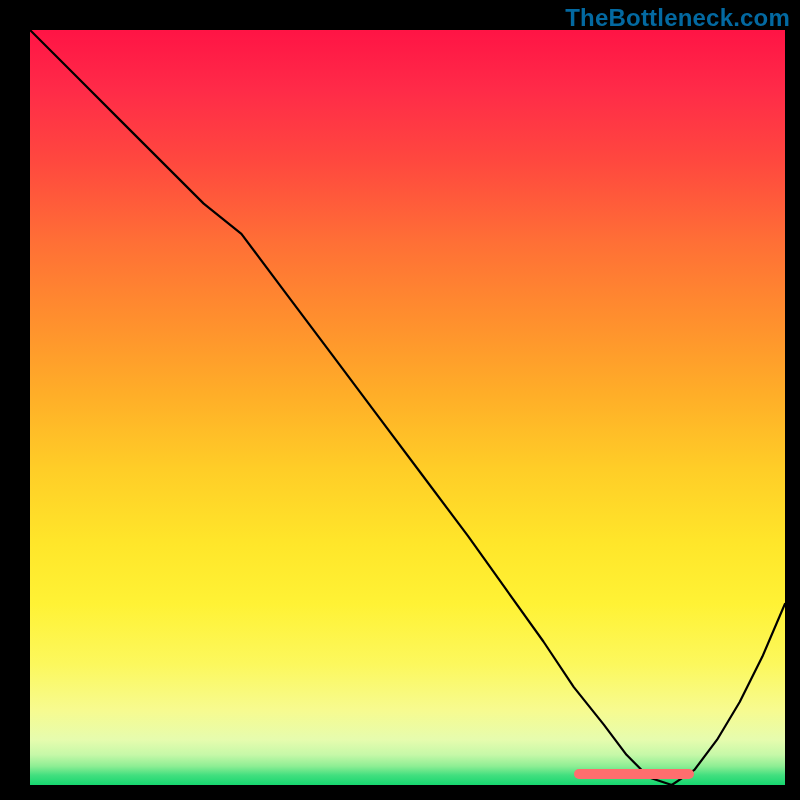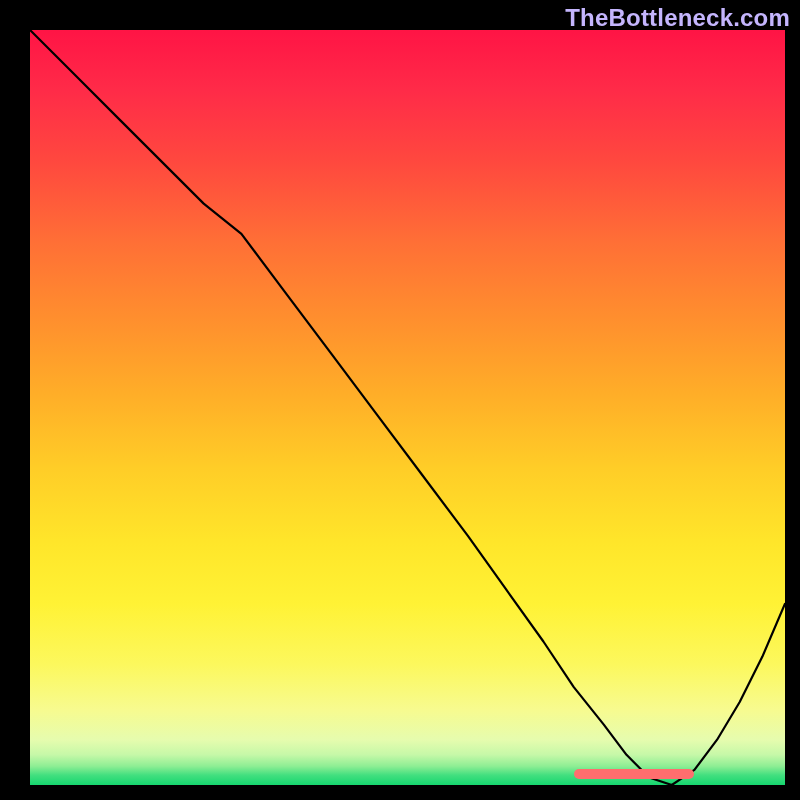--- a/index.html
+++ b/index.html
@@ -10,21 +10,21 @@
     height: 800px;
     background: #000;
   }
   .watermark {
     position: absolute;
     top: 4px;
     right: 10px;
     font-family: Arial, Helvetica, sans-serif;
     font-size: 24px;
     font-weight: 600;
-    color: #c4b5fd;
+    color: #0369a1;
     letter-spacing: 0.2px;
     z-index: 3;
     text-align: center;
   }
   .plot {
     position: absolute;
     left: 30px;
     top: 30px;
     width: 755px;
     height: 755px;

